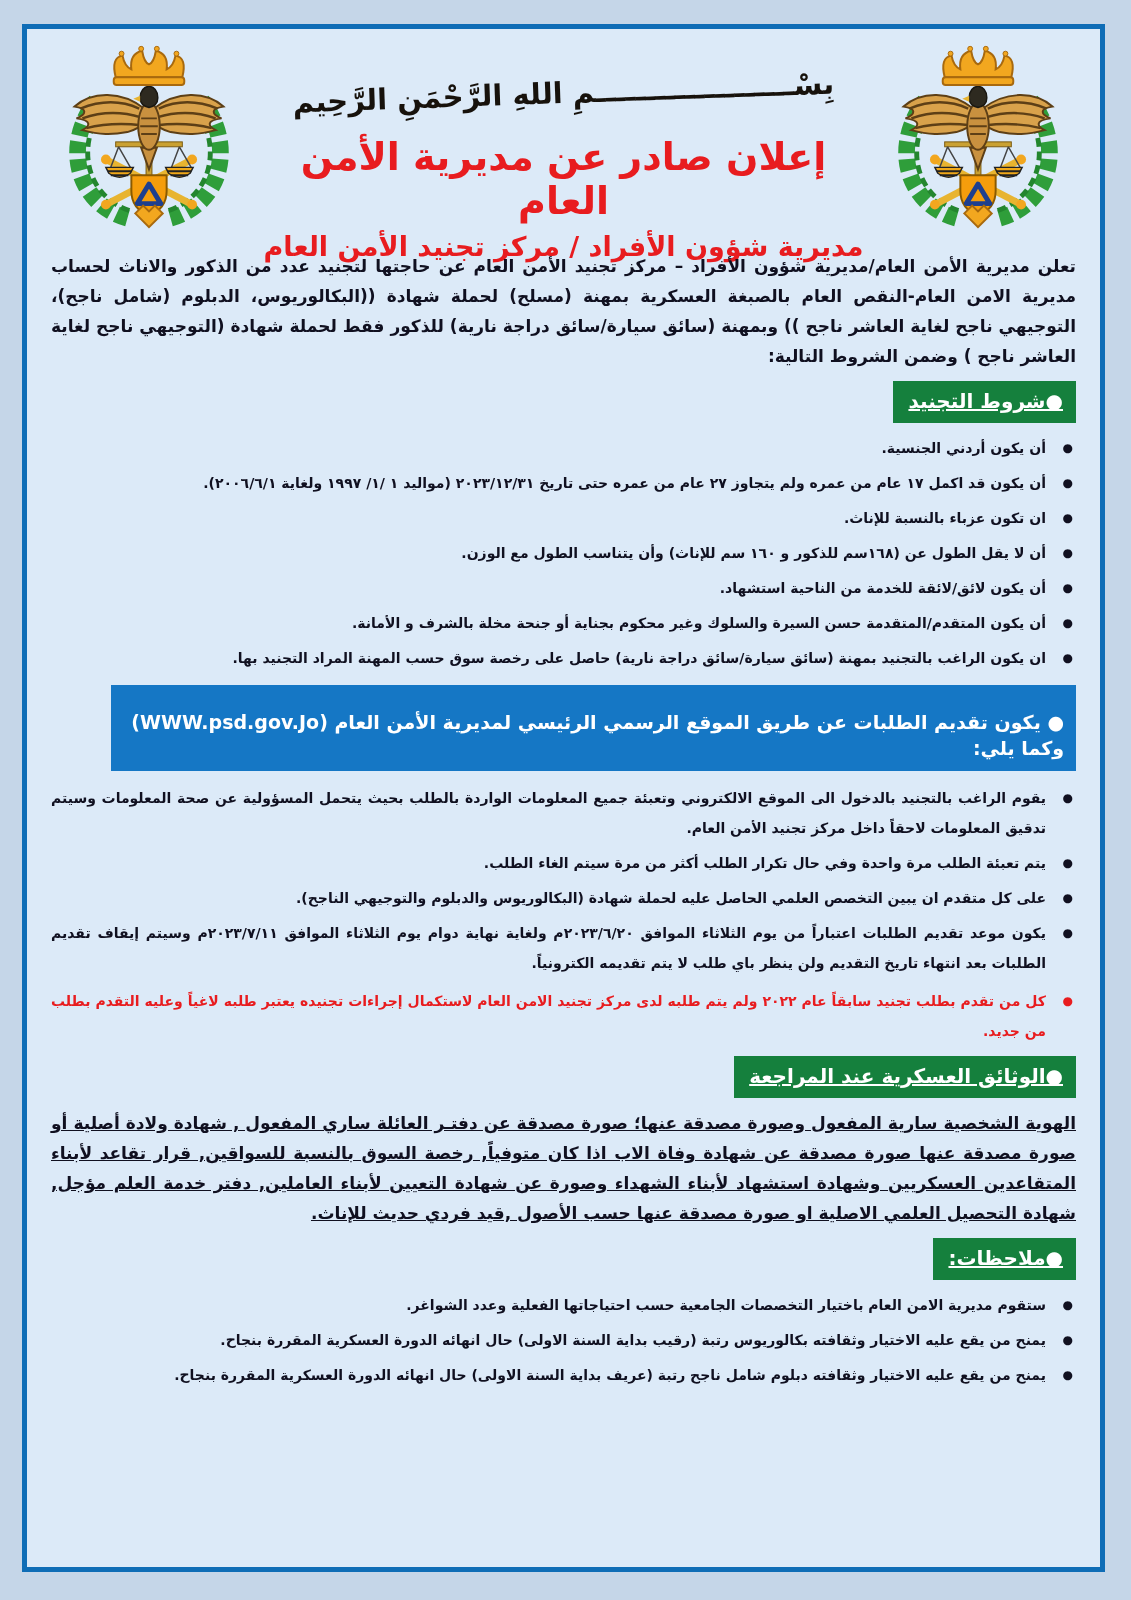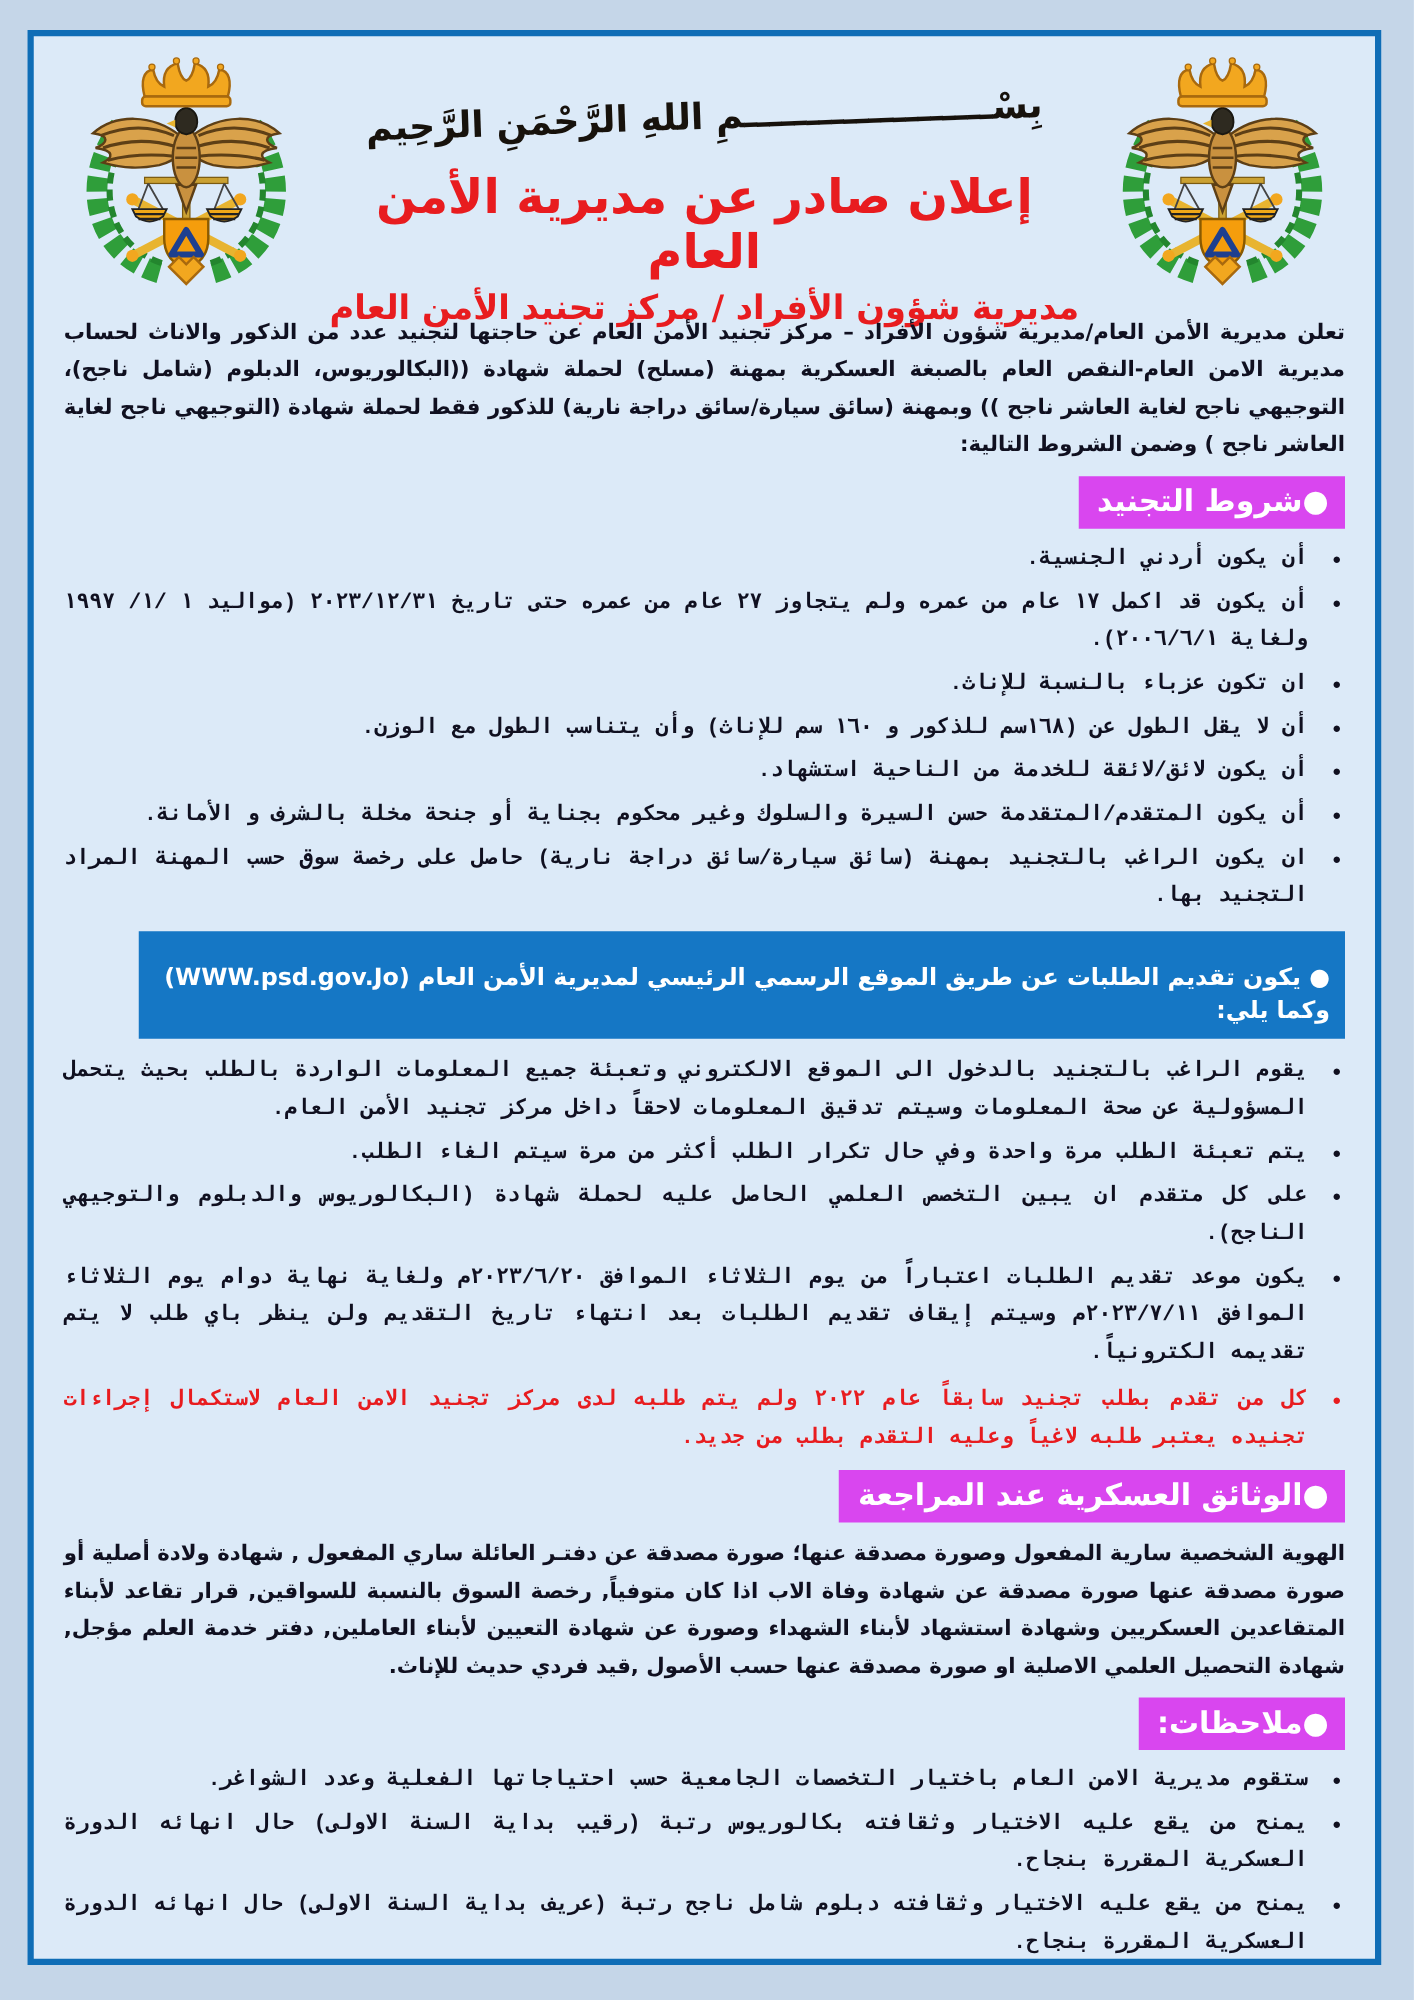--- a/index.html
+++ b/index.html
@@ -23,38 +23,38 @@
     font-size:29px;color:#17120c;margin-top:26px;height:74px;line-height:64px;
     transform:rotate(-2deg);letter-spacing:0px;white-space:nowrap;overflow:hidden;
   }
   .title{color:#e81c1f;font-size:38px;line-height:44px;margin:0;}
   .subtitle{color:#e81c1f;font-size:27px;line-height:36px;margin:6px 0 0 0;}
   
   .intro{font-size:17px;line-height:30px;text-align:justify;margin:10px 0 4px 0;}
   .section-header{
     width:max-content;max-width:90%;
     margin:10px 0 10px auto;margin-right:0;
-    background:#d946ef;color:#ffffff;
-    font-size:24px;line-height:26px;padding:7px 13px 9px 15px;
+    background:#15803d;color:#ffffff;
+    font-size:20px;line-height:26px;padding:7px 13px 9px 15px;text-decoration:underline;
   }
   .list{margin:0;}
   .item{
-    position:relative;padding-right:30px;font-size:17px;line-height:30px;
-    margin-bottom:5px;text-align:justify;font-family:Liberation Mono, monospace;
+    position:relative;padding-right:30px;font-size:14px;line-height:30px;
+    margin-bottom:5px;text-align:justify;
   }
   .item::before{
     content:"●";position:absolute;right:3px;top:0px;font-size:12px;color:#101020;
   }
   .item.red{color:#e81c1f;margin-top:8px;}
   .item.red::before{color:#e81c1f;}
   .banner{
     background:#1577c5;color:#ffffff;font-size:19px;line-height:26px;
     padding:24px 12px 10px 14px;margin:12px 60px 12px 60px;margin-right:0;
   }
-  .docs{font-size:17px;line-height:30px;text-align:justify;margin:4px 0 0 0;}
+  .docs{font-size:17px;line-height:30px;text-align:justify;margin:4px 0 0 0;text-decoration:underline;}
 </style>
 </head>
 <body>
 
 <div class="frame">
 
   <div class="header">
 
     <svg class="emblem" viewBox="0 0 200 196">
       <g>

